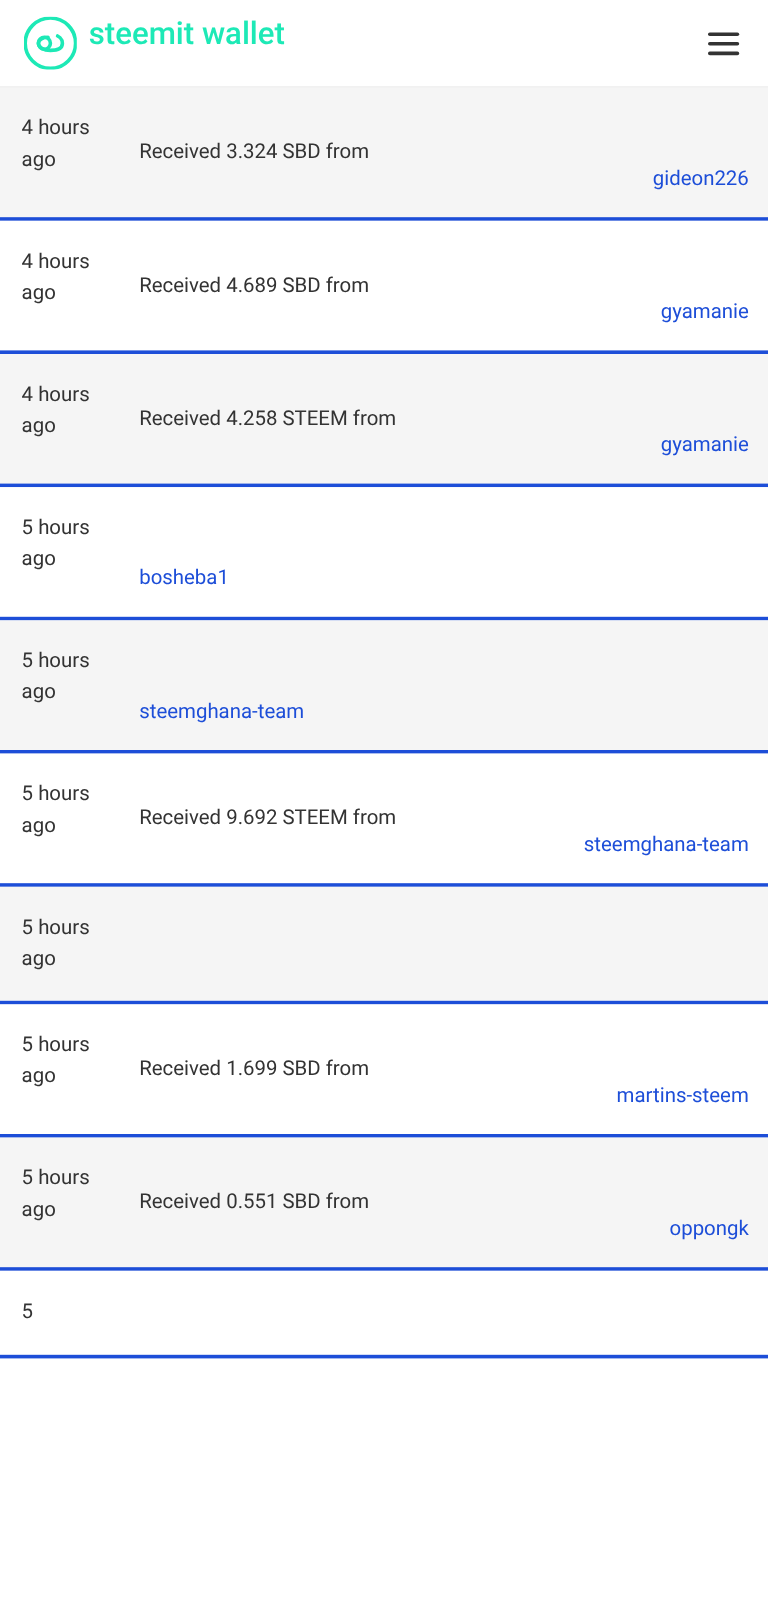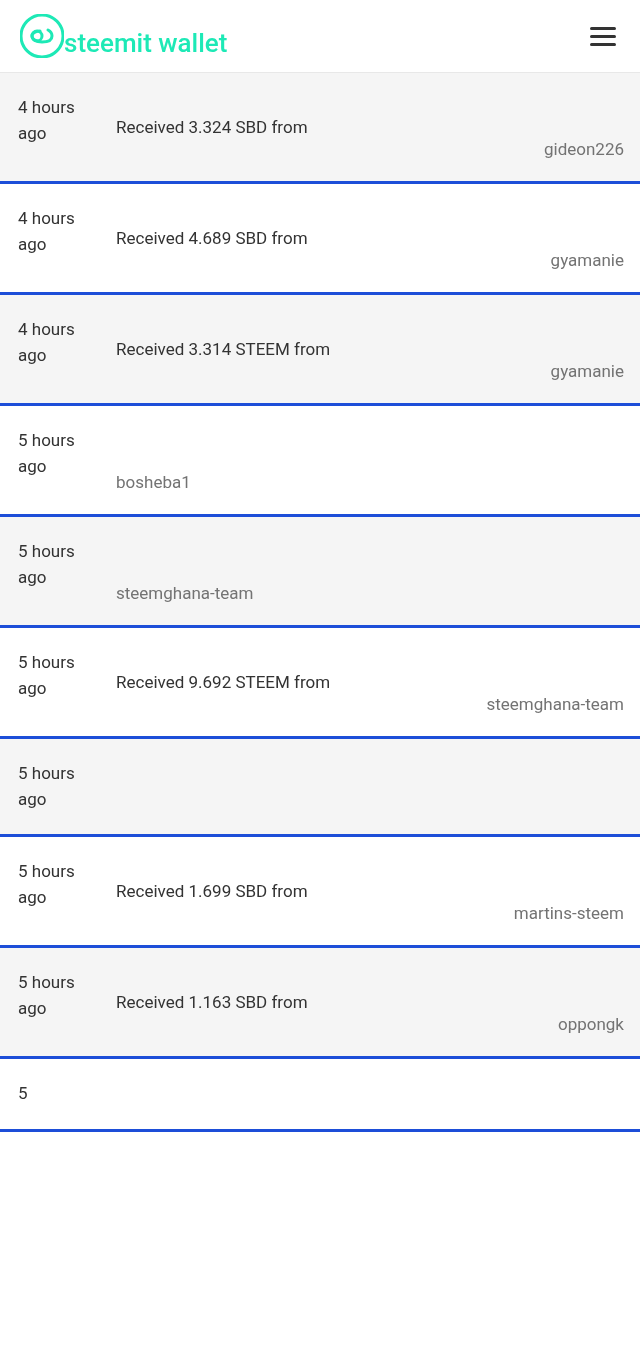--- a/index.html
+++ b/index.html
@@ -21,21 +21,22 @@
       display: flex;
       align-items: center;
       justify-content: space-between;
       padding: 14px 20px;
       background: #ffffff;
       border-bottom: 1px solid #e8e8e8;
     }
 
     .logo-area {
       display: flex;
-      align-items: flex-end;
+      align-items: flex-start;
+      gap: 10px;
     }
 
     .logo-icon {
       width: 44px;
       height: 44px;
     }
 
     .logo-text {
       font-size: 26px;
       font-weight: 500;
@@ -86,21 +87,21 @@
       flex: 1;
       padding: 22px 16px;
       font-size: 17px;
       color: #333;
       display: flex;
       align-items: center;
       justify-content: space-between;
     }
 
     .sender-link {
-      color: #737373;
+      color: #1d4ed8;
       text-decoration: none;
       margin-top: 44px;
     }
   </style>
 </head>
 <body>
 
 <header class="header">
   <div class="logo-area">
     <svg class="logo-icon" viewBox="0 0 44 44" fill="none" xmlns="http://www.w3.org/2000/svg">
@@ -128,21 +129,21 @@
     <div class="transaction-row" style="background-color: rgb(255, 255, 255);">
       <div class="time-cell">4 hours ago</div>
       <div class="detail-cell">
         <span>Received 4.689 SBD from </span>
         <a class="sender-link" href="#">gyamanie</a>
       </div>
     </div>
     <div class="transaction-row" style="background-color: rgb(245, 245, 245);">
       <div class="time-cell">4 hours ago</div>
       <div class="detail-cell">
-        <span>Received 3.314 STEEM from </span>
+        <span>Received 4.258 STEEM from </span>
         <a class="sender-link" href="#">gyamanie</a>
       </div>
     </div>
     <div class="transaction-row" style="background-color: rgb(255, 255, 255);">
       <div class="time-cell">5 hours ago</div>
       <div class="detail-cell">
         <a class="sender-link" href="#">bosheba1</a>
       </div>
     </div>
     <div class="transaction-row" style="background-color: rgb(245, 245, 245);">
@@ -164,21 +165,21 @@
     <div class="transaction-row" style="background-color: rgb(255, 255, 255);">
       <div class="time-cell">5 hours ago</div>
       <div class="detail-cell">
         <span>Received 1.699 SBD from </span>
         <a class="sender-link" href="#">martins-steem</a>
       </div>
     </div>
     <div class="transaction-row" style="background-color: rgb(245, 245, 245);">
       <div class="time-cell">5 hours ago</div>
       <div class="detail-cell">
-        <span>Received 1.163 SBD from </span>
+        <span>Received 0.551 SBD from </span>
         <a class="sender-link" href="#">oppongk</a>
       </div>
     </div>
     <div class="transaction-row" style="background-color: rgb(255, 255, 255);">
       <div class="time-cell">5</div>
       <div class="detail-cell"></div>
     </div>
   </div>
 
 </body></html>

